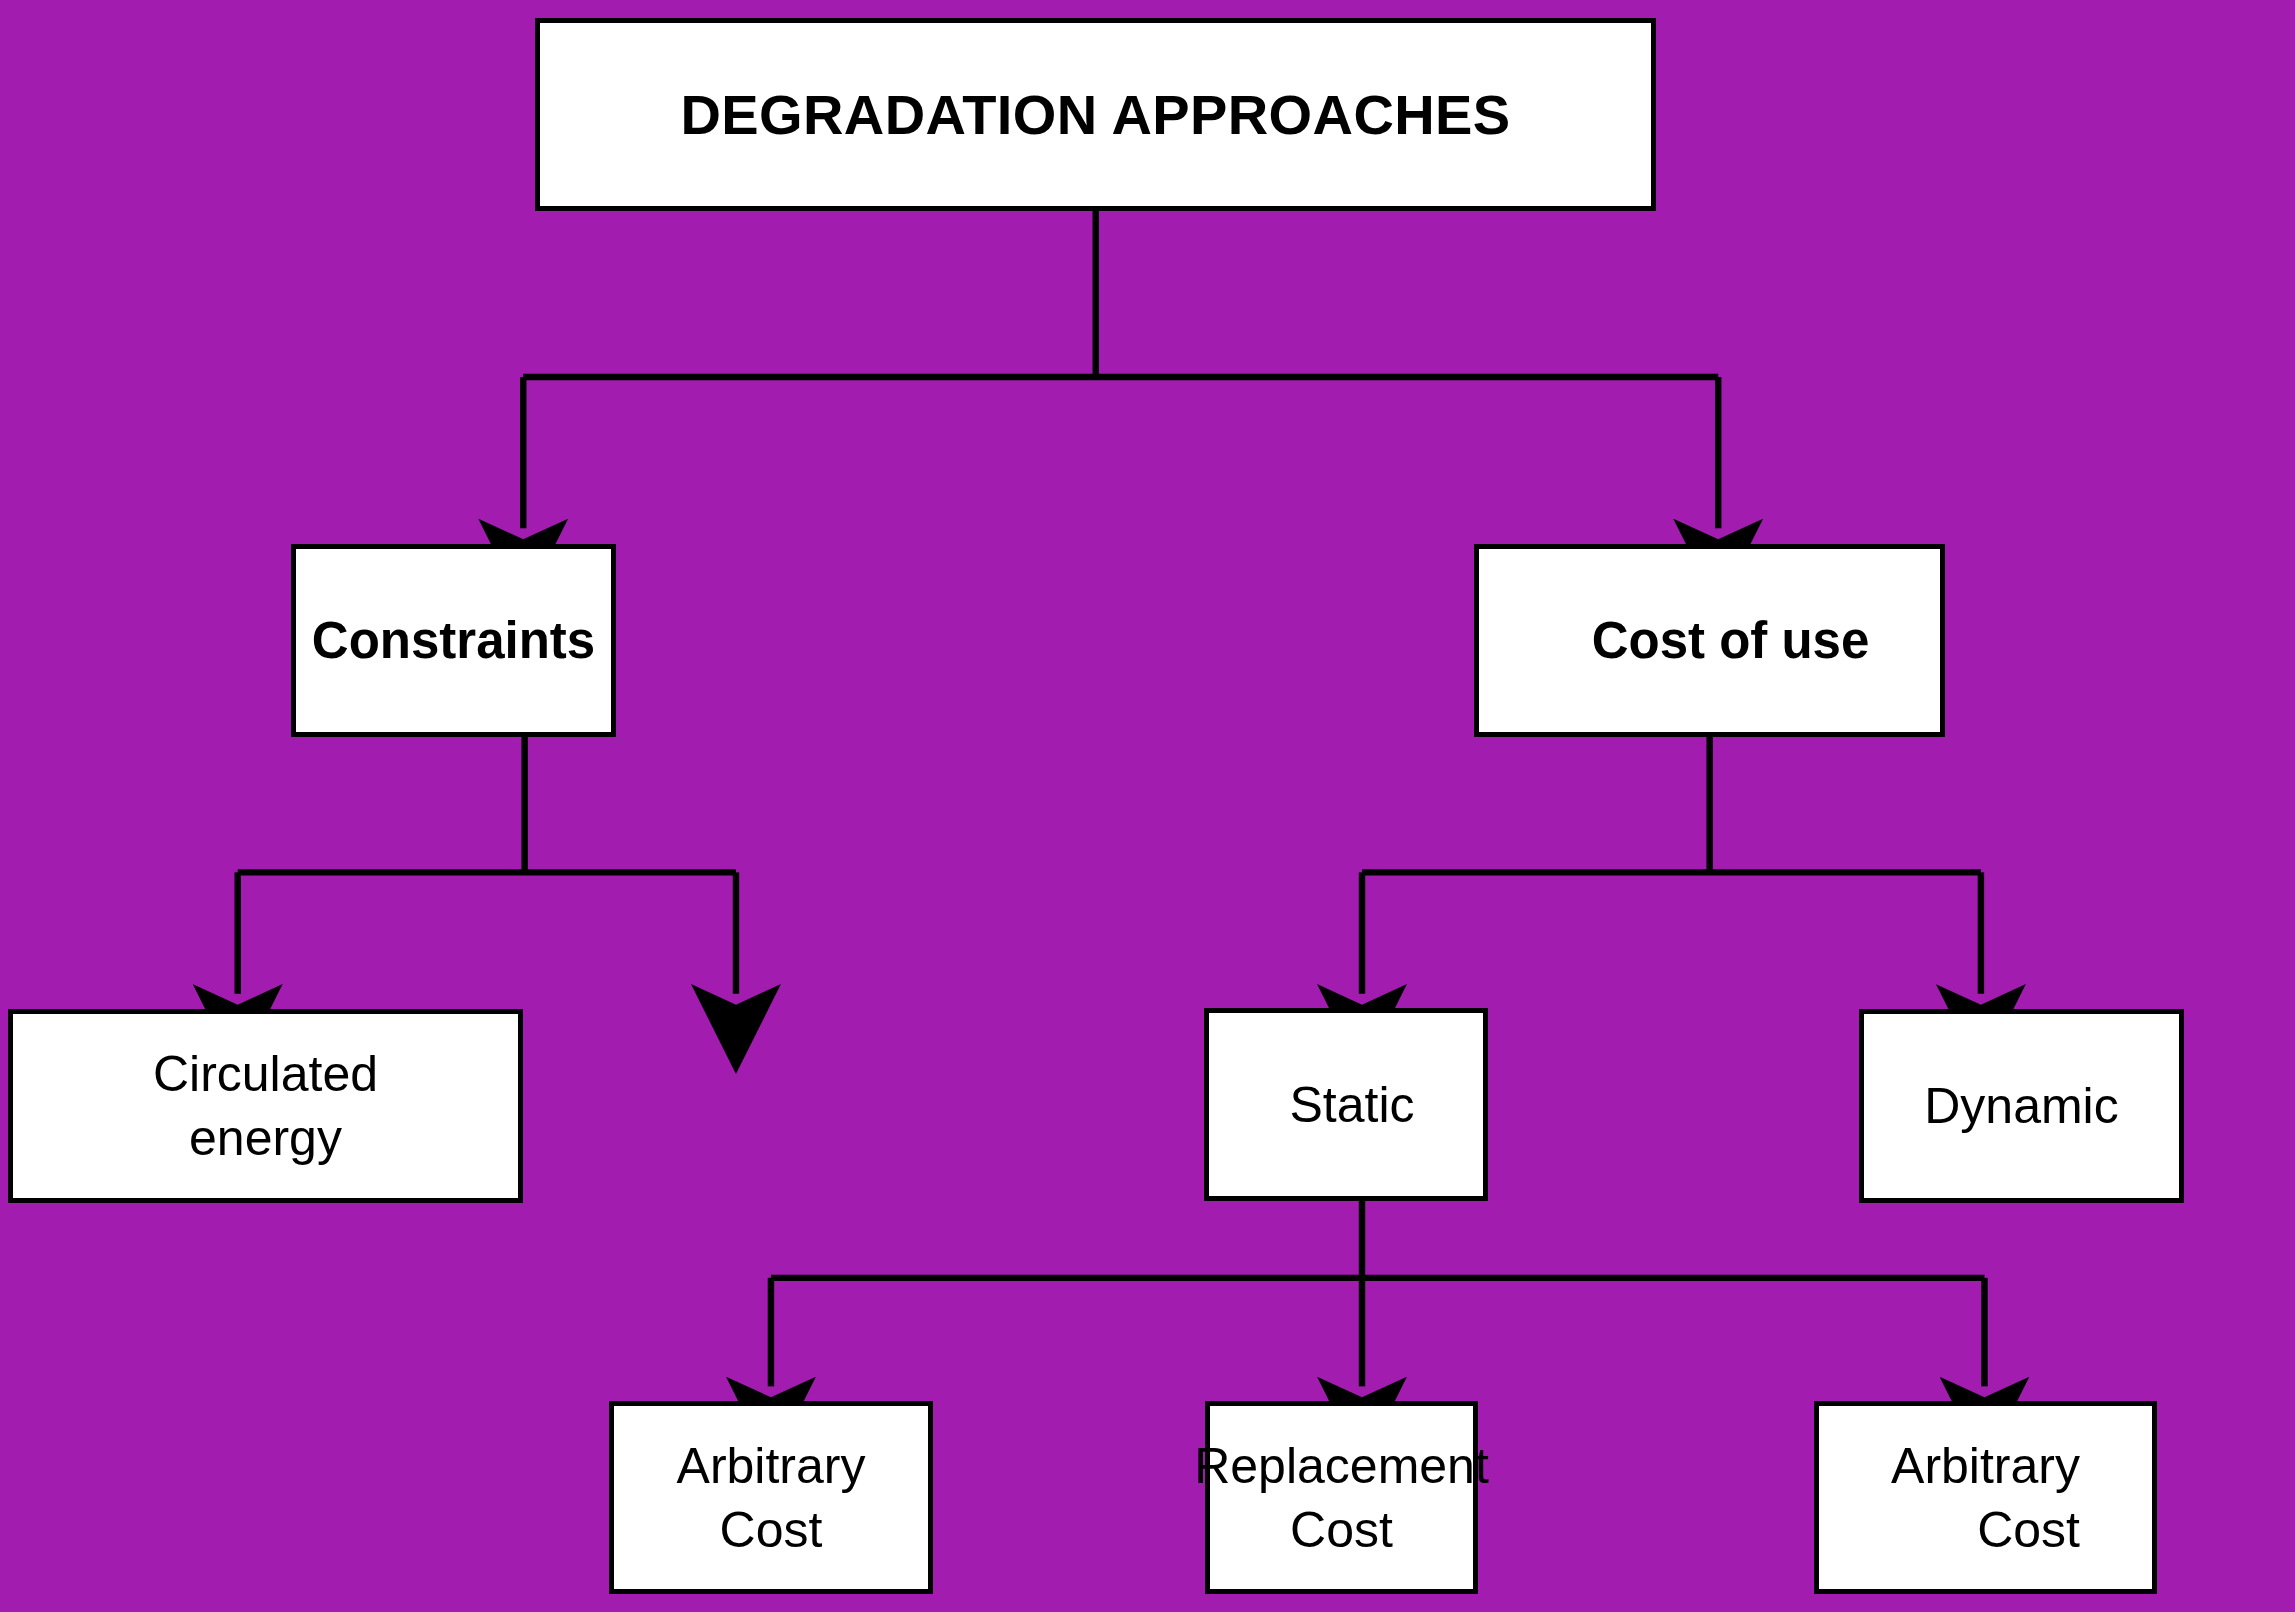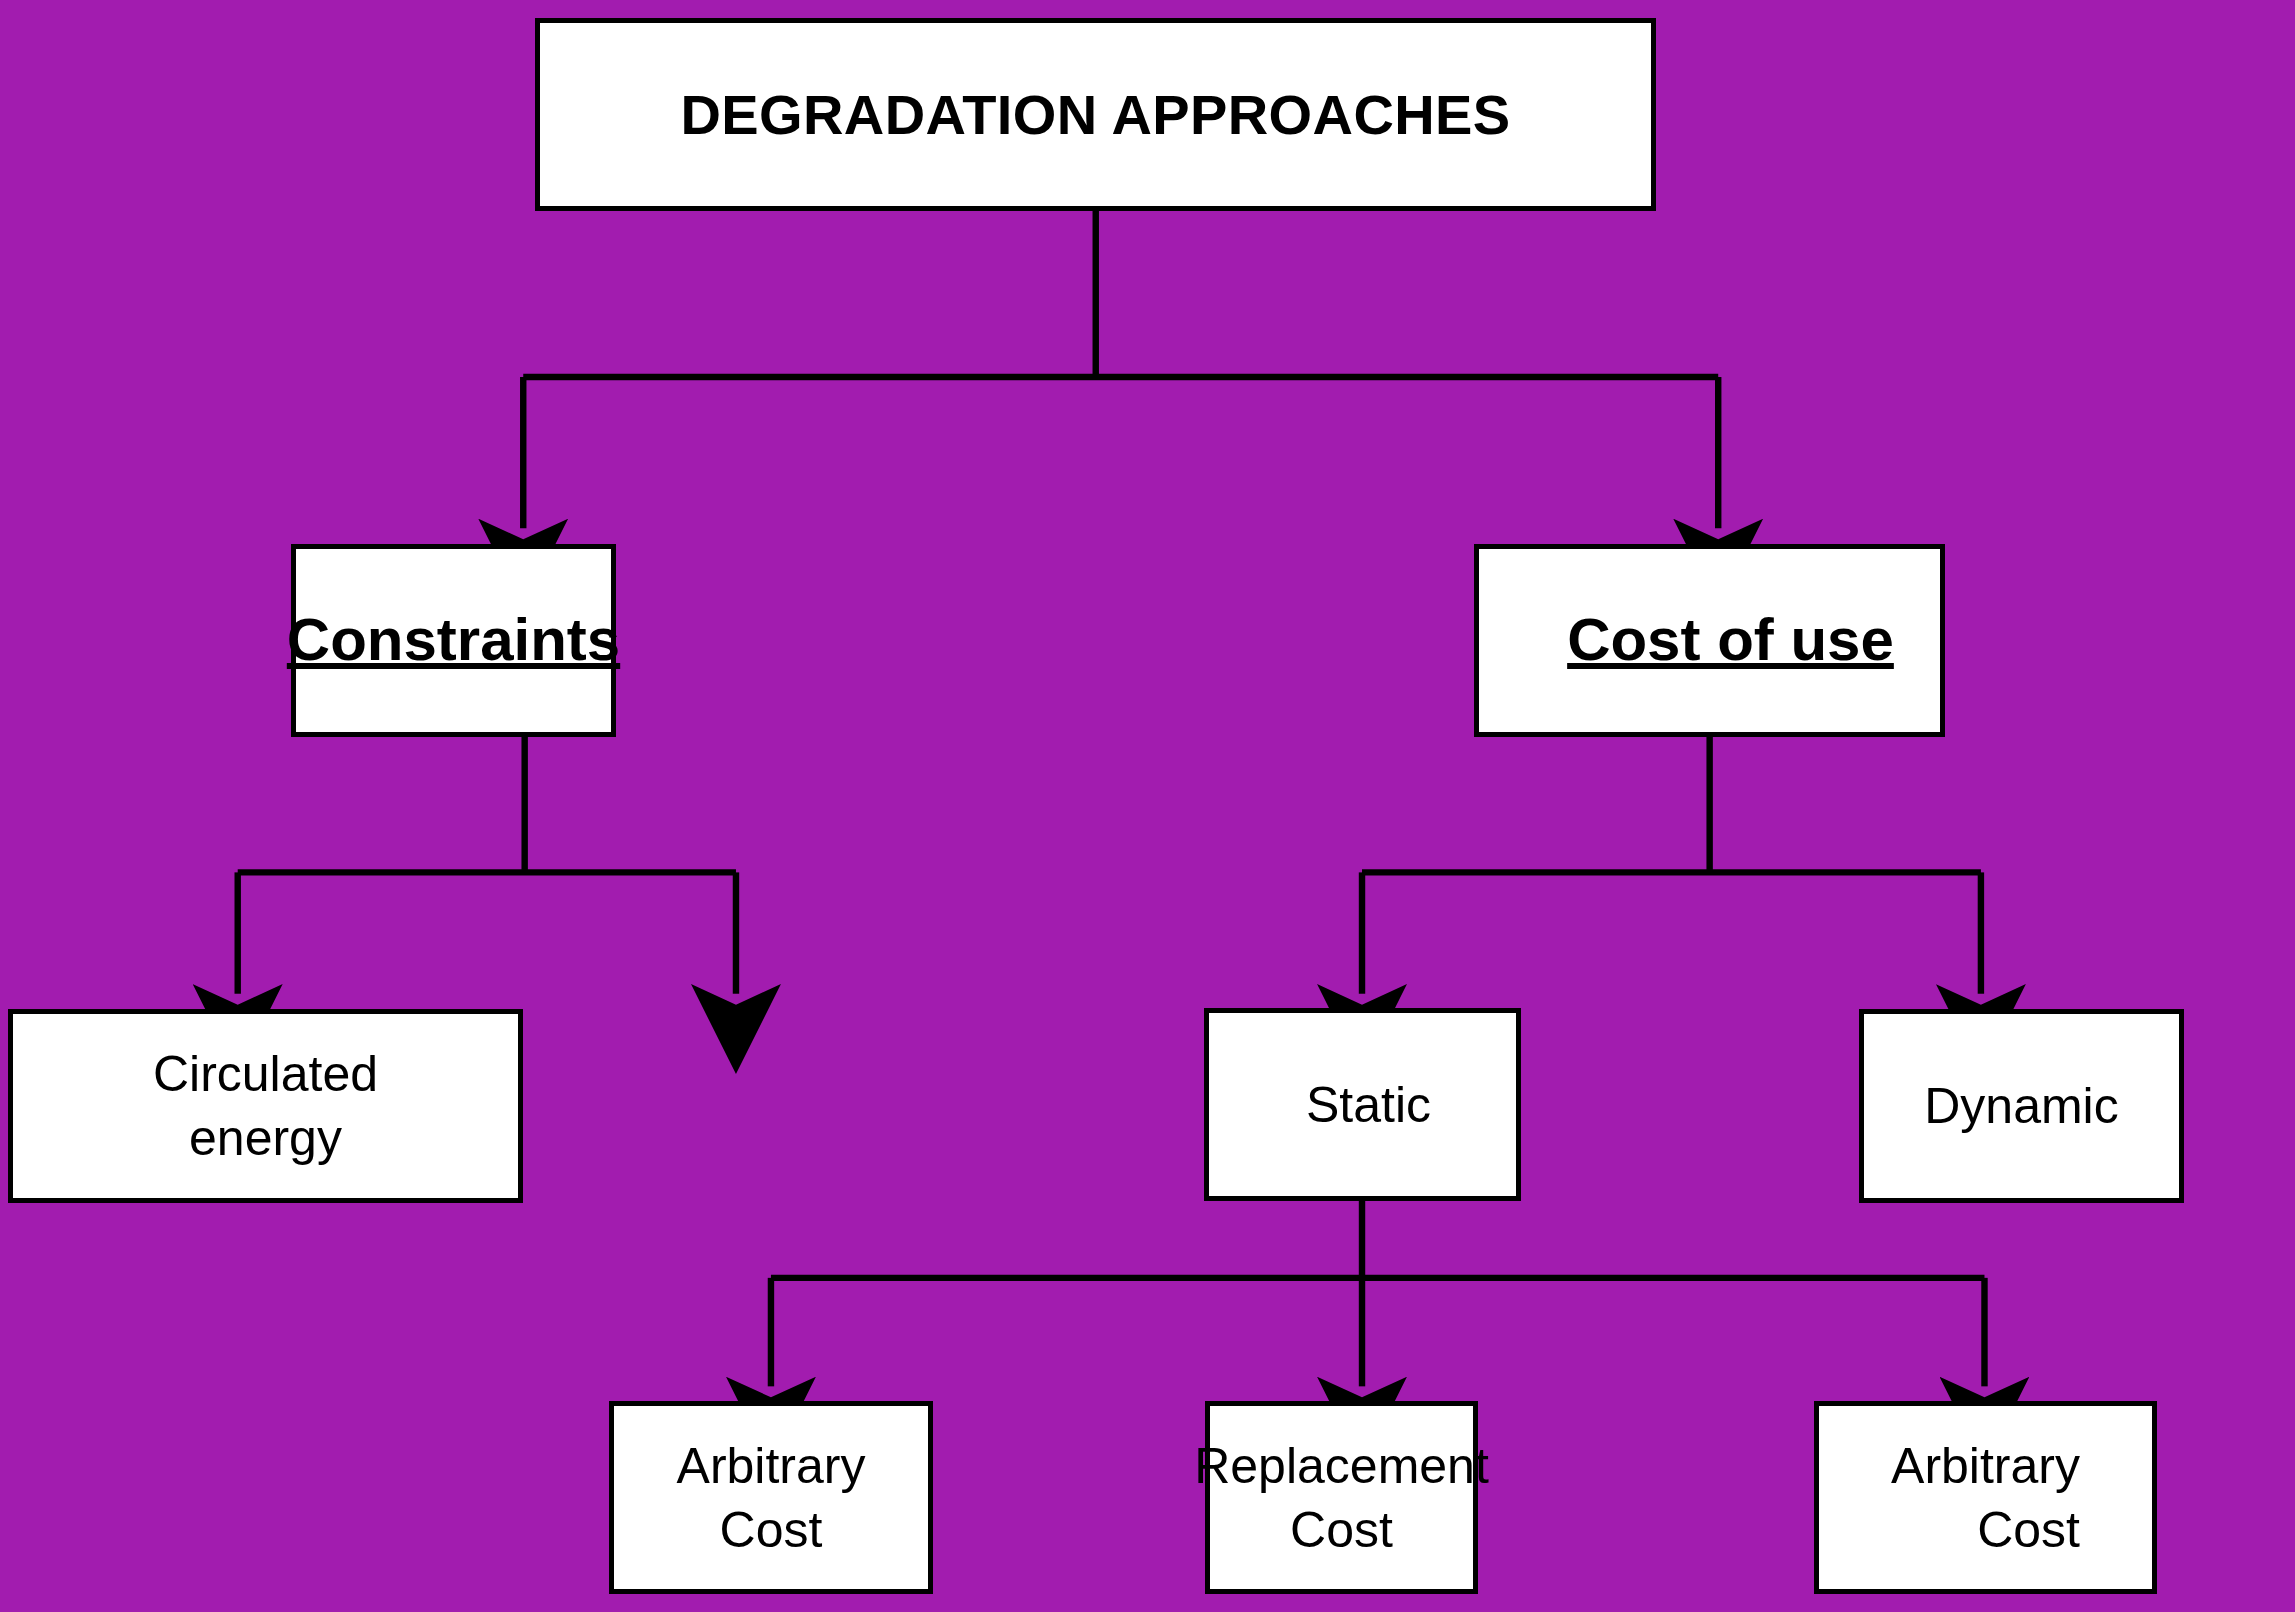--- a/index.html
+++ b/index.html
@@ -28,23 +28,22 @@
     color: #000000;
     line-height: 1.28;
     white-space: pre-line;
   }
   .node.level0 {
     font-size: 56px;
     font-weight: bold;
     letter-spacing: 0.4px;
   }
   .node.level1 {
-    font-size: 60px;
+    font-size: 51px;
     font-weight: bold;
-    text-decoration: underline;
   }
   .node.level2,
   .node.level3 {
     font-size: 50px;
     font-weight: normal;
   }
   .edge-layer {
     position: absolute;
     left: 0;
     top: 0;
@@ -101,21 +100,21 @@
   <div class="node level0" style="left:535px; top:18px; width:1121px; height:193px;">DEGRADATION APPROACHES</div>
 
   <div class="node level1" style="left:291px; top:544px; width:325px; height:193px;">Constraints</div>
 
   <div class="node level1" style="left:1474px; top:544px; width:471px; height:193px;padding-left:42px;">Cost of use</div>
 
   <div class="node level2" style="left:8px; top:1009px; width:515px; height:194px;">Circulated
 energy</div>
 
 
-  <div class="node level2" style="left:1204px; top:1008px; width:317px; height:193px;padding-left:12px;">Static</div>
+  <div class="node level2" style="left:1204px; top:1008px; width:284px; height:193px;padding-left:12px;">Static</div>
 
   <div class="node level2" style="left:1819px; top:1009px; width:325px; height:194px;margin-left:40px;">Dynamic</div>
 
   <div class="node level3" style="left:609px; top:1401px; width:324px; height:193px;">Arbitrary
 Cost</div>
 
   <div class="node level3" style="left:1205px; top:1401px; width:273px; height:193px;">Replacement
 Cost</div>
 
   <div class="node level3" style="left:1814px; top:1401px; width:343px; height:193px;text-align:right;">Arbitrary

